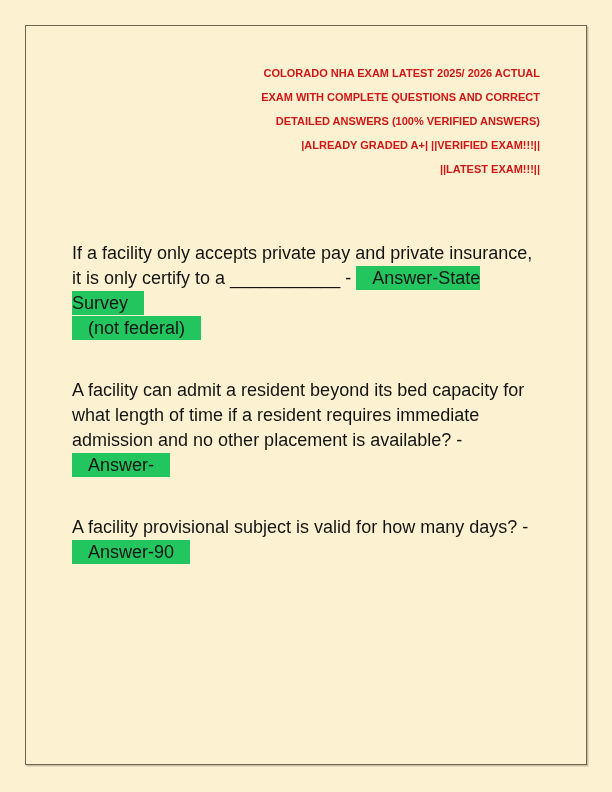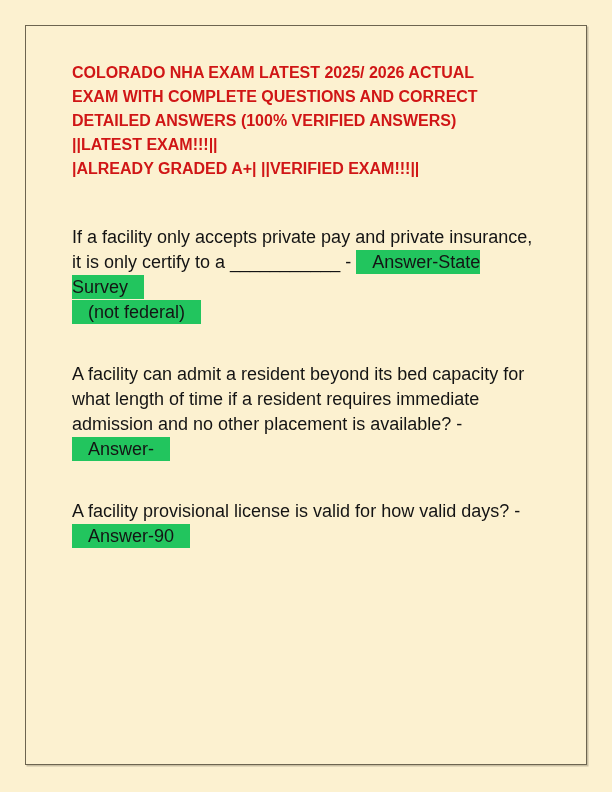--- a/index.html
+++ b/index.html
@@ -26,25 +26,25 @@
     left: 72px;
     top: 38px;
     width: 468px;
   }
   .header { font-size: 10.5px; line-height: 13px; }
   .pnum   { font-weight: bold; color: #33312a; }
   .psep   { font-weight: bold; color: #33312a; margin: 0 3px 0 3px; }
   .plabel { color: #8d8a7a; letter-spacing: 4px; }
   .header-rule { border-bottom: 1px solid #e0d9c2; margin-top: 4px; }
   .title {
-    margin: 23px 0 44px 0;
-    font-size: 16px;
+    margin: 23px 0 60px 0;
+    font-size: 11px;
     font-weight: bold;
     color: #d01616;
-    text-align: left;
+    text-align: right;
     line-height: 24px;
   }
   .qa {
     margin: 0 0 37px 0;
     font-size: 18px;
     line-height: 25px;
     color: #141414;
   }
   .hl { background: #22c55e; padding: 2px 16px; }
 </style>
@@ -53,24 +53,24 @@
 
 <div class="page">
   <div class="frame"></div>
   <div class="inner">
 
 
     <h1 class="title">
         <div>COLORADO NHA EXAM LATEST 2025/ 2026 ACTUAL</div>
         <div>EXAM WITH COMPLETE QUESTIONS AND CORRECT</div>
         <div>DETAILED ANSWERS (100% VERIFIED ANSWERS)</div>
+        <div>|ALREADY GRADED A+| ||VERIFIED EXAM!!!||</div>
         <div>||LATEST EXAM!!!||</div>
-        <div>|ALREADY GRADED A+| ||VERIFIED EXAM!!!||</div>
       </h1>
 
     <div id="qa-content">
         <p class="qa"><span>If a facility only accepts private pay and private insurance,</span><br><span>it is only certify to a ___________ - </span><span class="hl">Answer-State Survey</span><br><span class="hl">(not federal)</span></p>
         <p class="qa"><span>A facility can admit a resident beyond its bed capacity for</span><br><span>what length of time if a resident requires immediate</span><br><span>admission and no other placement is available? - </span><span class="hl">Answer-</span><br></p>
-        <p class="qa"><span>A facility provisional license is valid for how valid days? -</span><br><span class="hl">Answer-90</span></p>
+        <p class="qa"><span>A facility provisional subject is valid for how many days? -</span><br><span class="hl">Answer-90</span></p>
       </div>
 
   </div>
 </div>
 
 </body></html>

